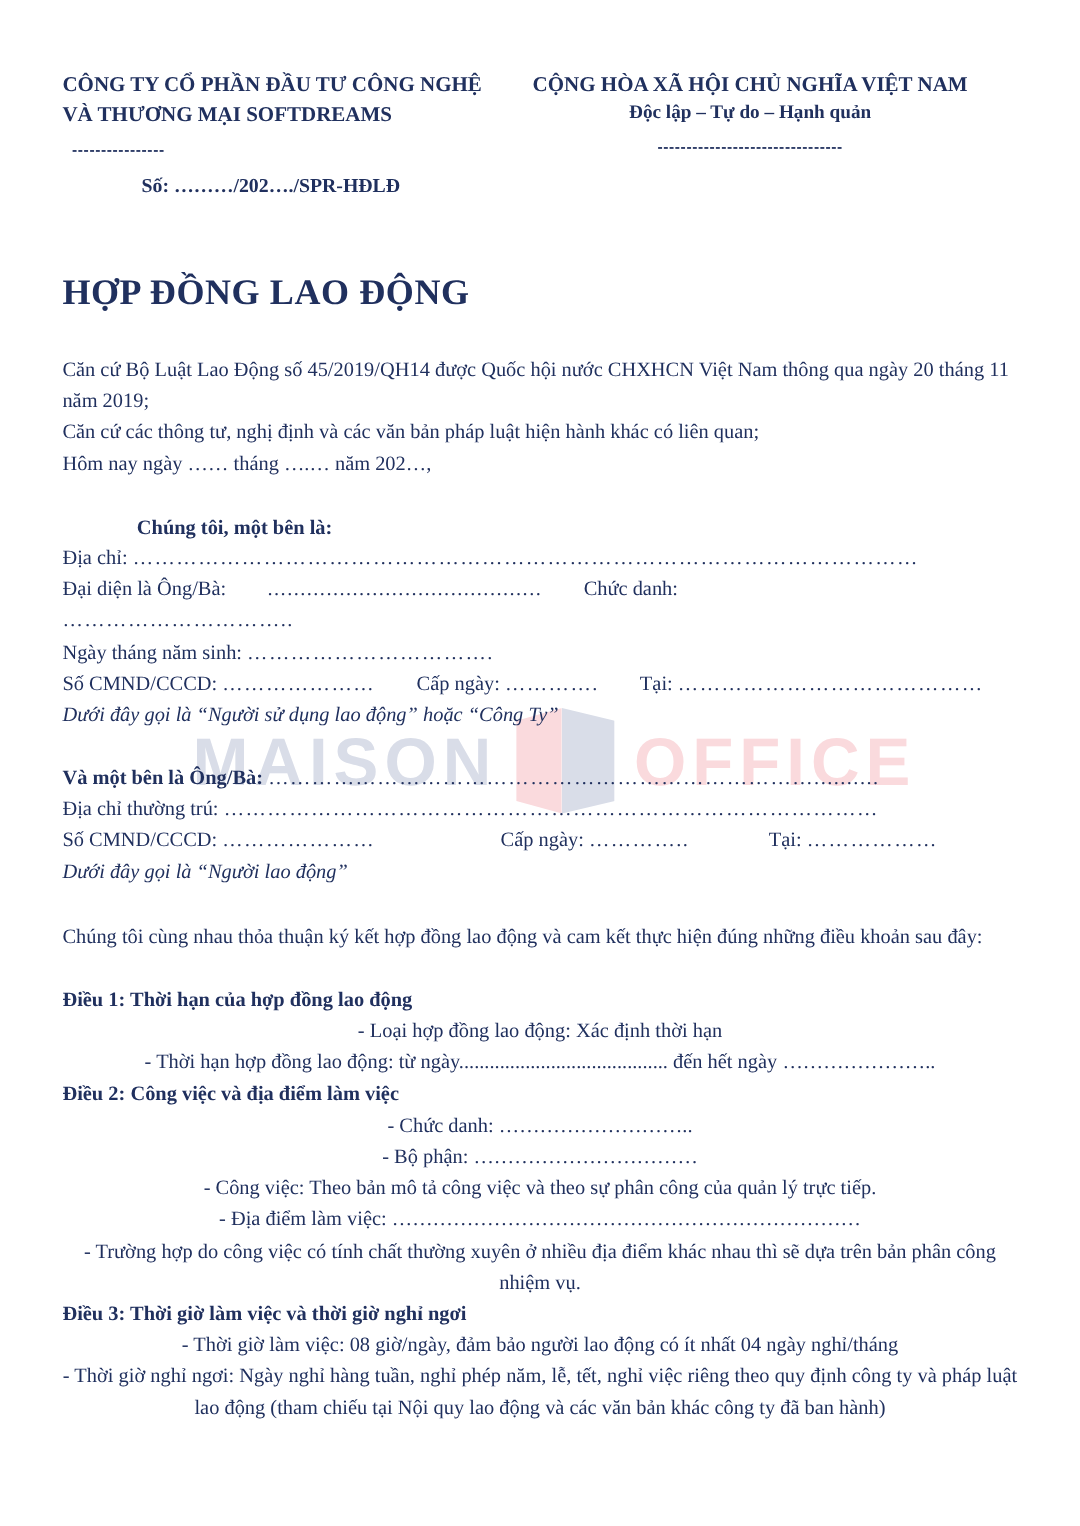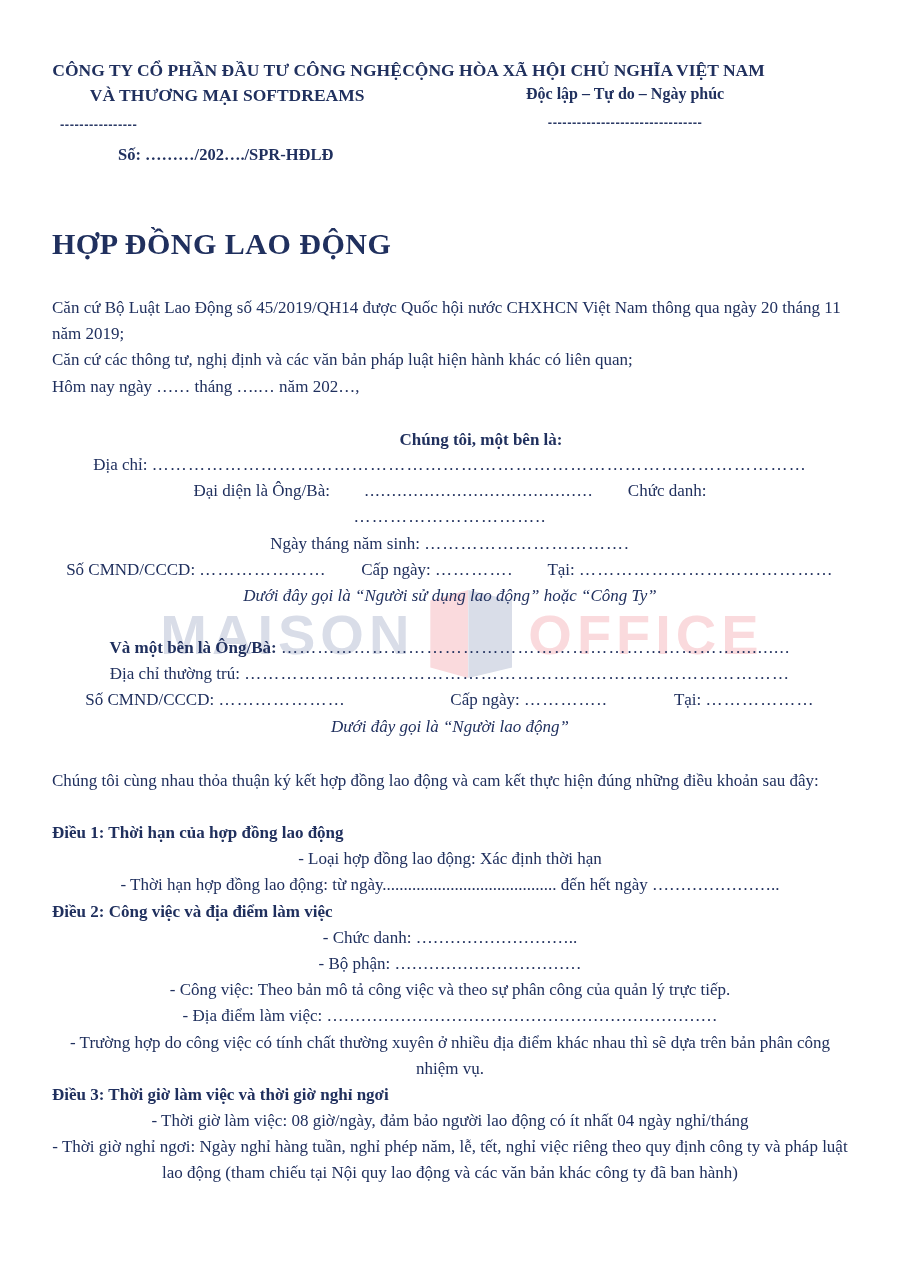--- a/index.html
+++ b/index.html
@@ -92,23 +92,24 @@
   .hdr-col {
     box-sizing: border-box;
   }
   .hdr-col-left  { width: 44%; }
   .hdr-col-right { width: 56%; }
 
   .hdr-line {
     font-weight: 700;
     font-size: 17.5px;
     line-height: 1.42;
+    text-align: center;
     white-space: nowrap;
   }
-  .hdr-col-left .hdr-line { text-align: center; }
+  .hdr-col-left .hdr-line { text-align: left; }
   .hdr-motto {
     font-weight: 700;
     font-size: 16px;
     text-align: center;
     line-height: 1.42;
   }
 
   .dash-rule {
     font-family: "Liberation Sans", "DejaVu Sans", sans-serif;
     font-weight: 700;
@@ -141,21 +142,21 @@
 
   
   .preamble {
     margin-top: 34px;
     font-size: 17px;
     line-height: 1.55;
   }
   .preamble p { margin: 0; }
 
   
-  .party-block { margin-top: 30px; text-align: center; }
+  .party-block { margin-top: 30px; }
   .block-lead {
     font-weight: 700;
     font-size: 17px;
     margin-left: 62px;
     margin-bottom: 2px;
   }
   .line {
     font-size: 17px;
     line-height: 1.54;
     white-space: nowrap;
@@ -216,21 +217,21 @@
 
       <div class="hdr-col hdr-col-left">
         <div class="hdr-line">CÔNG TY CỔ PHẦN ĐẦU TƯ CÔNG NGHỆ</div>
         <div class="hdr-line">VÀ THƯƠNG MẠI SOFTDREAMS</div>
         <div class="dash-rule dash-left">----------------</div>
         <div class="so-line">Số: ………/202…./SPR-HĐLĐ</div>
       </div>
 
       <div class="hdr-col hdr-col-right">
         <div class="hdr-line">CỘNG HÒA XÃ HỘI CHỦ NGHĨA VIỆT NAM</div>
-        <div class="hdr-motto">Độc lập – Tự do – Ngày phúc</div>
+        <div class="hdr-motto">Độc lập – Tự do – Hạnh quản</div>
         <div class="dash-rule dash-right">--------------------------------</div>
       </div>
 
     </div>
 
     <div class="doc-title">HỢP ĐỒNG LAO ĐỘNG</div>
 
     <div class="preamble">
       <p>Căn cứ Bộ Luật Lao Động số 45/2019/QH14 được Quốc hội nước CHXHCN Việt Nam thông qua ngày 20 tháng 11 năm 2019;</p>
       <p>Căn cứ các thông tư, nghị định và các văn bản pháp luật hiện hành khác có liên quan;</p>

